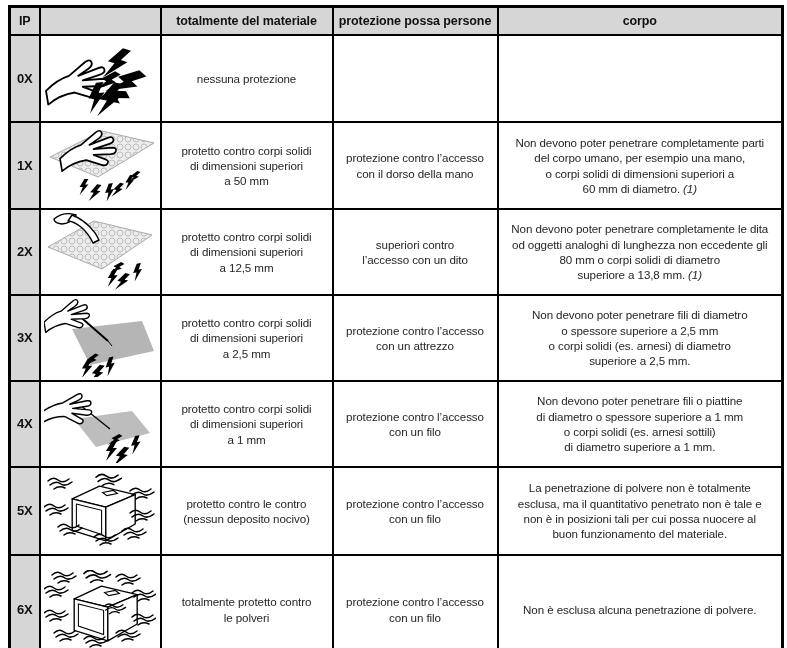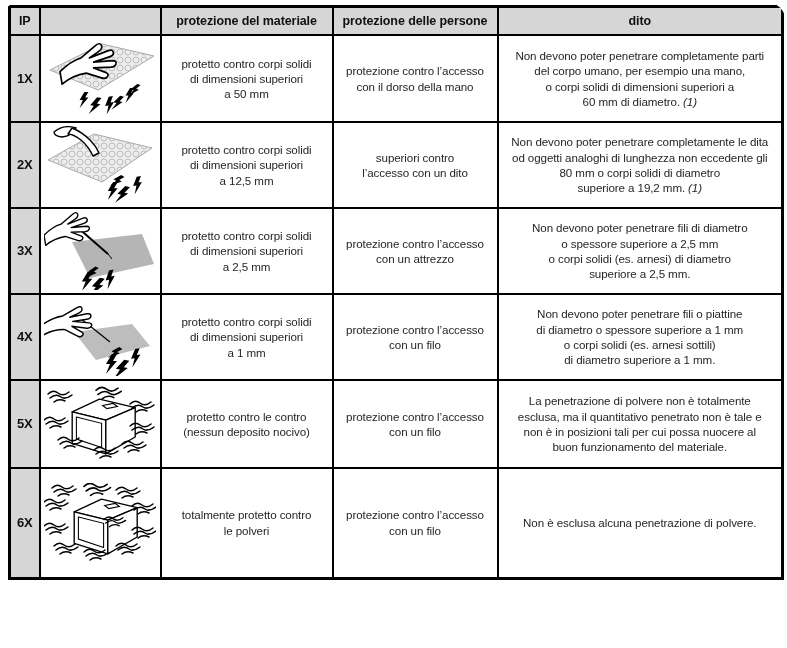--- a/index.html
+++ b/index.html
@@ -1,18 +1,18 @@
 <!DOCTYPE html>
 <html><head>
 <meta charset="utf-8">
 <style>
   html,body{margin:0;padding:0;background:#ffffff;}
   .page{
     position:relative;width:787px;height:648px;background:#ffffff;
-    font-family:"Liberation Sans",sans-serif;color:#1d1d1d;overflow:hidden;border-radius:25px;
+    font-family:"Liberation Sans",sans-serif;color:#1d1d1d;overflow:hidden;
   }
   table.ip-table{
     position:absolute;left:8px;top:5px;
     border-collapse:collapse;table-layout:fixed;
     border:3px solid #000;
   }
   .ip-table th,.ip-table td{
     border:2px solid #000;
     text-align:center;vertical-align:middle;
     padding:2px 4px;overflow:hidden;
@@ -66,25 +66,42 @@
         <col style="width:121px">
         <col style="width:172px">
         <col style="width:165px">
         <col style="width:285px">
     </colgroup>
 
     <tbody>
         <tr>
       <th>IP</th>
       <th></th>
-      <th>protezione del materiale</th>
-      <th>protezione delle persone</th>
-      <th>dito</th>
-    </tr>
-
+      <th>totalmente del materiale</th>
+      <th>protezione possa persone</th>
+      <th>corpo</th>
+    </tr>
+
+    <tr class="row-0">
+      <td class="ip-cell">0X</td>
+      <td class="illus-cell">
+        <svg class="illus" width="112" height="78" viewBox="0 0 112 78">
+          <use href="#hand" transform="translate(2,14) scale(1.15)"></use>
+          <use href="#bolt" fill="#000" transform="translate(66,4) scale(1.7) rotate(18)"></use>
+          <use href="#bolt" fill="#000" transform="translate(84,20) scale(1.9) rotate(42)"></use>
+          <use href="#bolt" fill="#000" transform="translate(76,40) scale(1.6) rotate(62)"></use>
+          <use href="#bolt" fill="#000" transform="translate(56,40) scale(1.8) rotate(10)"></use>
+          <use href="#bolt" fill="#000" transform="translate(40,44) scale(1.5) rotate(-6)"></use>
+          <use href="#bolt" fill="#000" transform="translate(62,26) scale(1.3) rotate(30)"></use>
+        </svg>
+      </td>
+      <td><span class="pre">nessuna protezione</span></td>
+      <td><span class="pre"></span></td>
+      <td><span class="pre"></span><em class="note-ref"></em></td>
+    </tr>
 
     <tr class="row-1">
       <td class="ip-cell">1X</td>
       <td class="illus-cell">
         <svg class="illus" width="112" height="78" viewBox="0 0 112 78">
           <polygon points="6,30 58,4 110,16 54,50" fill="#ededed" stroke="#a7a7a7" stroke-width="1"></polygon>
           <polygon points="6,30 58,4 110,16 54,50" fill="url(#mesh)" stroke="none"></polygon>
           <use href="#hand" transform="translate(16,-2) scale(1.05)"></use>
           <use href="#bolt" fill="#000" transform="translate(34,52) scale(0.8)"></use>
           <use href="#bolt" fill="#000" transform="translate(46,56) scale(0.9) rotate(10)"></use>
@@ -120,21 +137,21 @@
         </svg>
       </td>
       <td><span class="pre">protetto contro corpi solidi
 di dimensioni superiori
 a 12,5 mm</span></td>
       <td><span class="pre">superiori contro
 l’accesso con un dito</span></td>
       <td><span class="pre">Non devono poter penetrare completamente le dita
 od oggetti analoghi di lunghezza non eccedente gli
 80 mm o corpi solidi di diametro
-superiore a 19,2 mm.</span><em class="note-ref">(1)</em></td>
+superiore a 13,8 mm.</span><em class="note-ref">(1)</em></td>
     </tr>
 
     <tr class="row-std">
       <td class="ip-cell">3X</td>
       <td class="illus-cell">
         <svg class="illus" width="112" height="78" viewBox="0 0 112 78">
           <polygon points="28,30 98,22 110,52 46,66" fill="#b5b5b5"></polygon>
           <line x1="32" y1="14" x2="64" y2="42" stroke="#000" stroke-width="2"></line>
           <line x1="64" y1="42" x2="68" y2="47" stroke="#000" stroke-width="1"></line>
           <use href="#hand" transform="translate(0,-4) scale(0.85)"></use>

